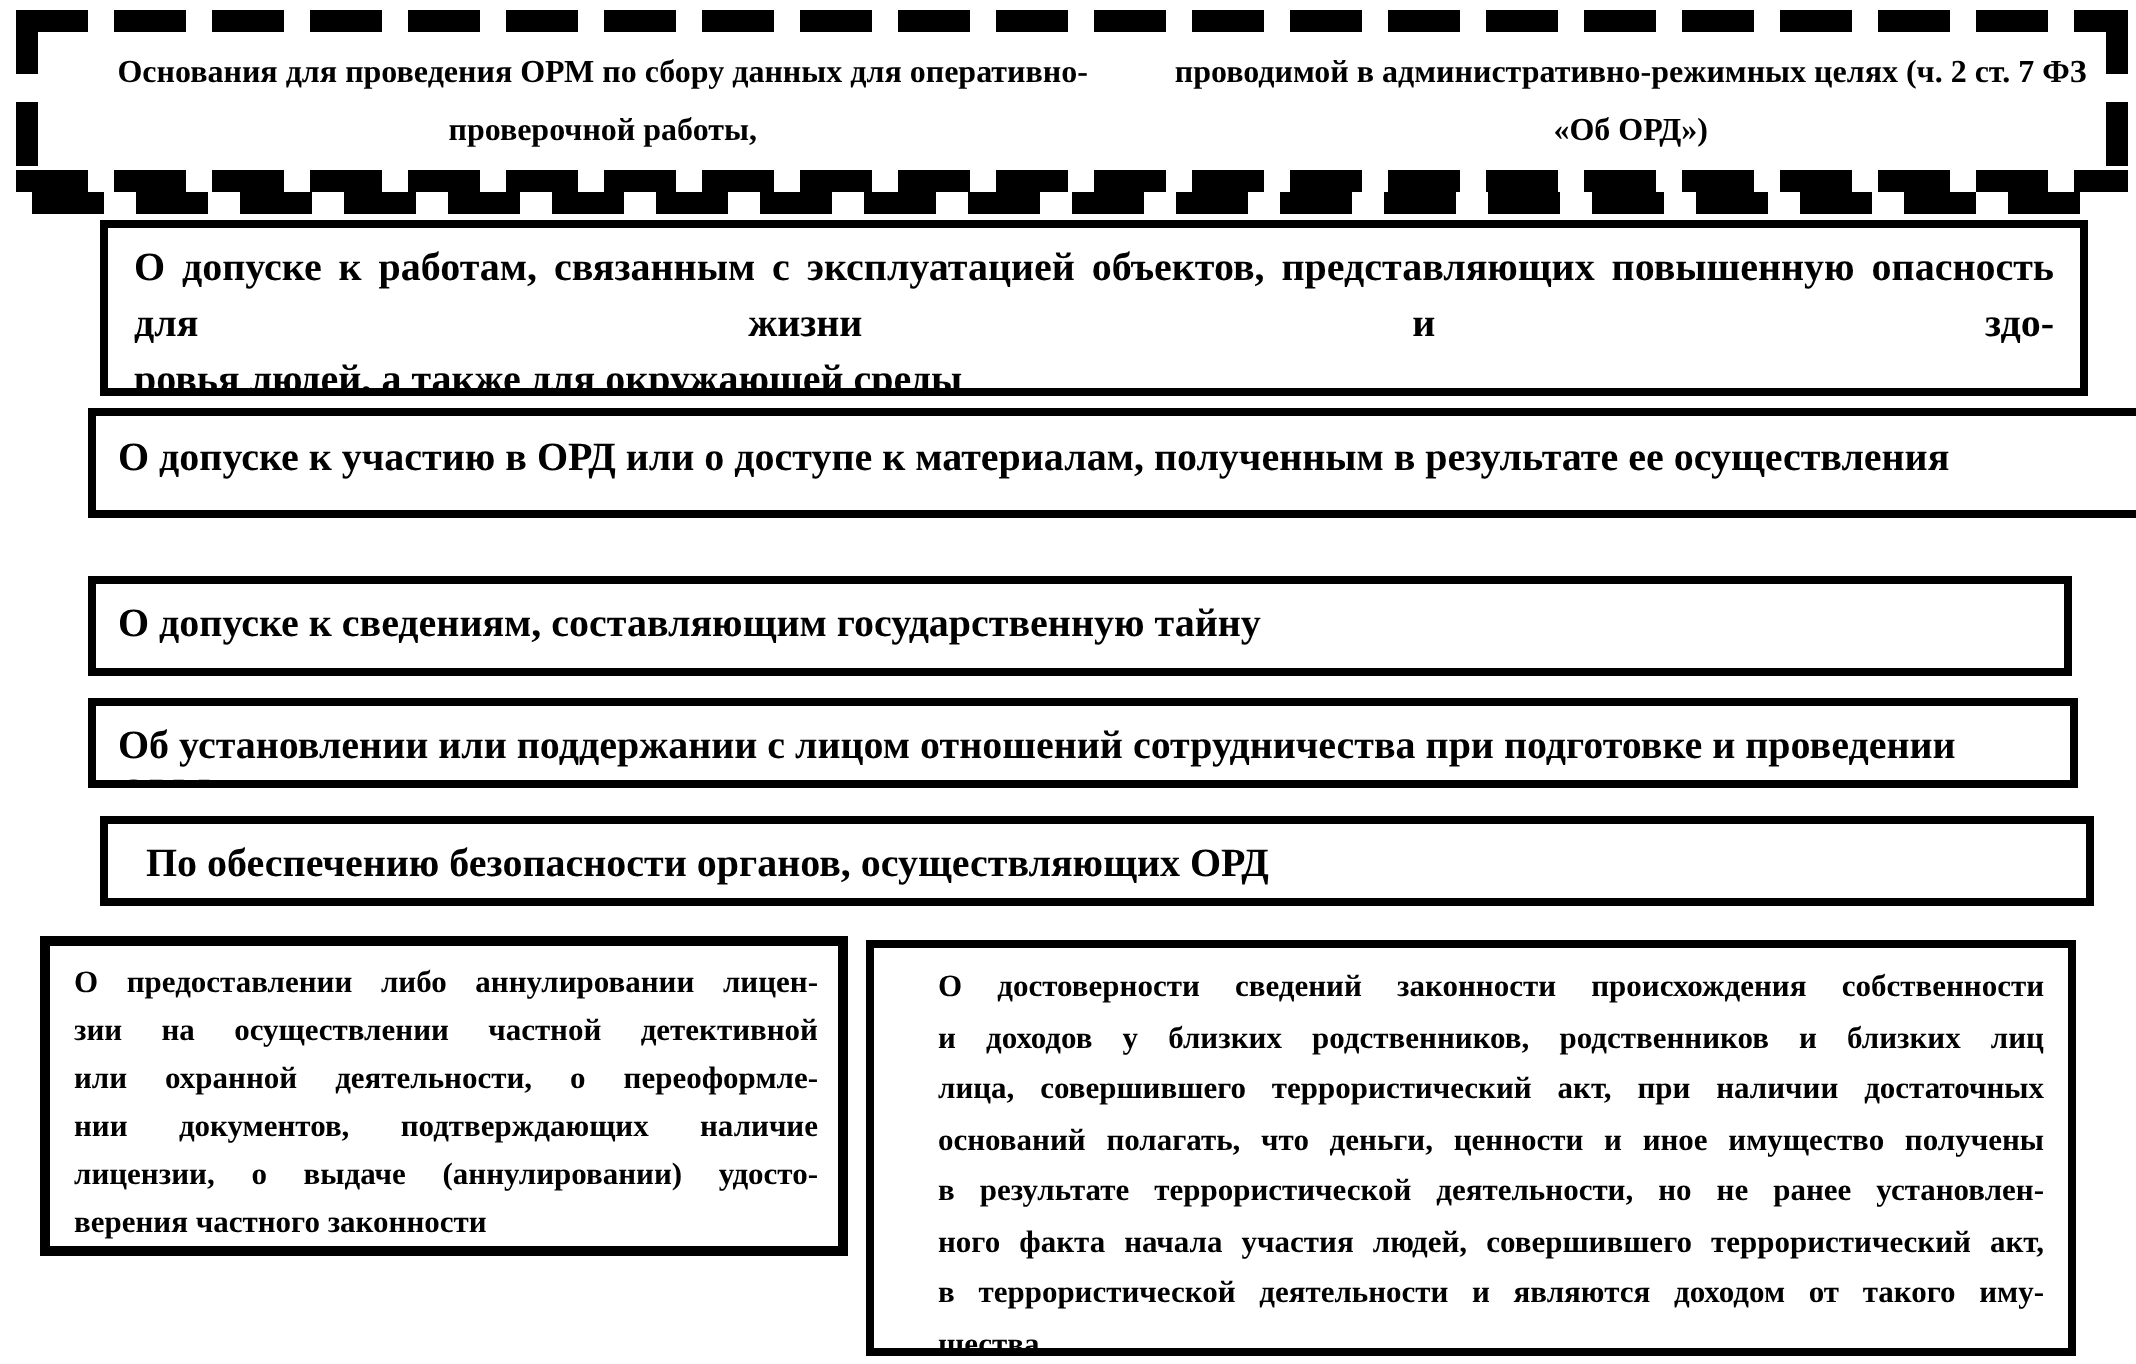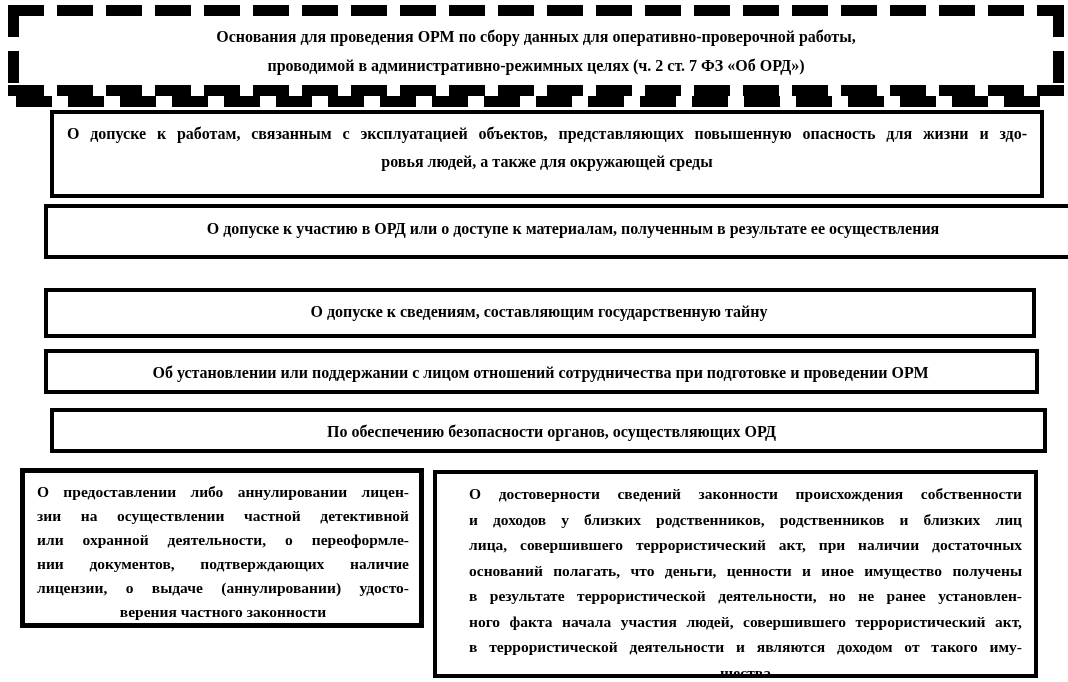--- a/index.html
+++ b/index.html
@@ -37,39 +37,39 @@
   .d-bot { bottom: 0; }
   .d-left { left: 0; }
   .d-right { right: 0; }
   .hdr-shadow {
     position: absolute; left: 0px; top: 96px;
     width: 1042px; height: 11px;
     background: repeating-linear-gradient(to right, transparent 0 16px, #000 16px 52px);
   }
   .hdr-text {
     position: absolute; left: 14px; right: 14px; top: 11px; bottom: 11px;
-    display: flex; flex-direction: column;
+    display: flex; flex-direction: row;
     align-items: center; justify-content: center;
     text-align: center;
     font-size: 16px; line-height: 29px;
   }
 
   
   .box {
     position: absolute;
     box-sizing: border-box;
     border: 4px solid #000000;
     background: #ffffff;
-    font-size: 16px;
+    font-size: 20px;
     line-height: 28px;
     padding: 6px 13px 0 13px;
     overflow: hidden;
   }
   .jline { text-align: justify; text-align-last: justify; }
-  .lline { text-align: center; }
+  .lline { text-align: left; }
 
   .box1 { left: 50px;  top: 110px; width: 994px; height: 88px;  }
   .box2 { left: 44px;  top: 204px; width: 1060px; height: 55px;  line-height: 24px; padding-top: 9px;  padding-left: 11px; }
   .box3 { left: 44px;  top: 288px; width: 992px; height: 50px;  line-height: 24px; padding-top: 8px;  padding-left: 11px; }
   .box4 { left: 44px;  top: 349px; width: 995px; height: 45px;  line-height: 24px; padding-top: 8px;  padding-left: 11px; }
   .box5 { left: 50px;  top: 408px; width: 997px; height: 45px;  line-height: 24px; padding-top: 8px;  padding-left: 19px; }
 
   .boxL {
     left: 20px; top: 468px; width: 404px; height: 160px;
     border-width: 5px;

